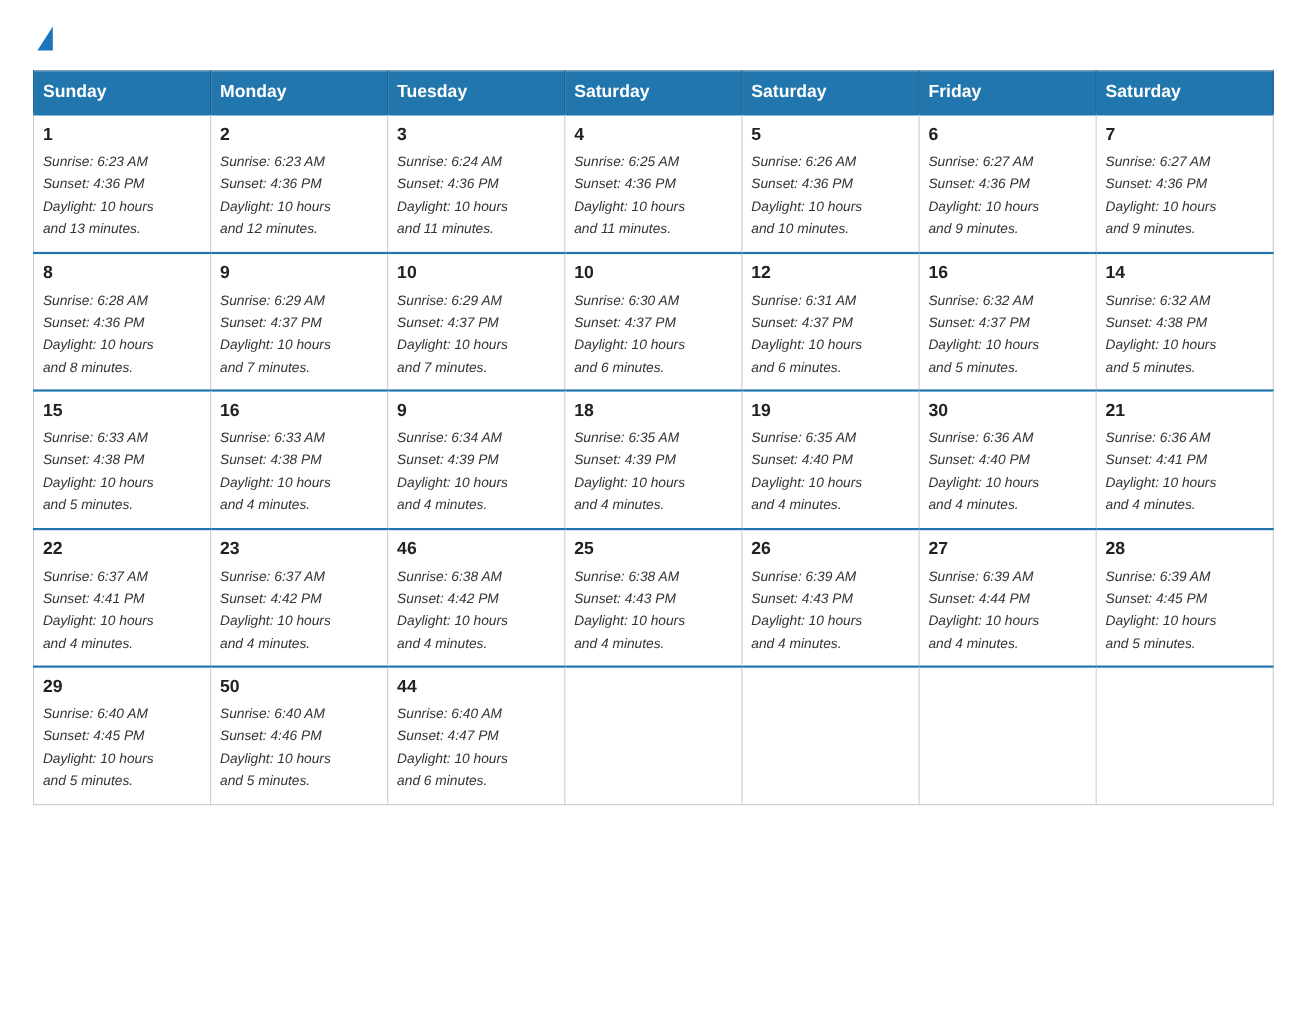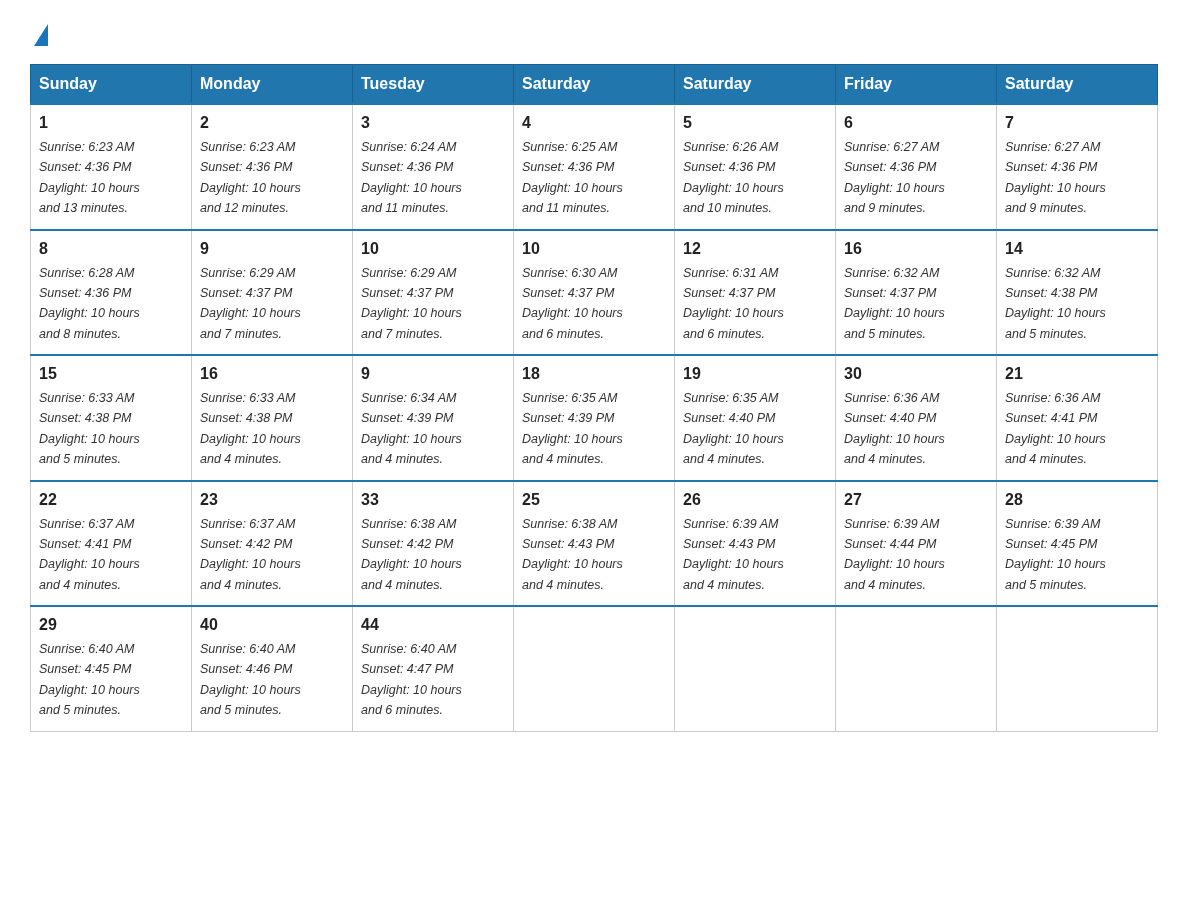--- a/index.html
+++ b/index.html
@@ -159,29 +159,29 @@
         <td><span class="day-num">16</span><span class="day-info">Sunrise: 6:33 AM<br>Sunset: 4:38 PM<br>Daylight: 10 hours<br>and 4 minutes.</span></td>
         <td><span class="day-num">9</span><span class="day-info">Sunrise: 6:34 AM<br>Sunset: 4:39 PM<br>Daylight: 10 hours<br>and 4 minutes.</span></td>
         <td><span class="day-num">18</span><span class="day-info">Sunrise: 6:35 AM<br>Sunset: 4:39 PM<br>Daylight: 10 hours<br>and 4 minutes.</span></td>
         <td><span class="day-num">19</span><span class="day-info">Sunrise: 6:35 AM<br>Sunset: 4:40 PM<br>Daylight: 10 hours<br>and 4 minutes.</span></td>
         <td><span class="day-num">30</span><span class="day-info">Sunrise: 6:36 AM<br>Sunset: 4:40 PM<br>Daylight: 10 hours<br>and 4 minutes.</span></td>
         <td><span class="day-num">21</span><span class="day-info">Sunrise: 6:36 AM<br>Sunset: 4:41 PM<br>Daylight: 10 hours<br>and 4 minutes.</span></td>
       </tr>
       <tr>
         <td><span class="day-num">22</span><span class="day-info">Sunrise: 6:37 AM<br>Sunset: 4:41 PM<br>Daylight: 10 hours<br>and 4 minutes.</span></td>
         <td><span class="day-num">23</span><span class="day-info">Sunrise: 6:37 AM<br>Sunset: 4:42 PM<br>Daylight: 10 hours<br>and 4 minutes.</span></td>
-        <td><span class="day-num">33</span><span class="day-info">Sunrise: 6:38 AM<br>Sunset: 4:42 PM<br>Daylight: 10 hours<br>and 4 minutes.</span></td>
+        <td><span class="day-num">46</span><span class="day-info">Sunrise: 6:38 AM<br>Sunset: 4:42 PM<br>Daylight: 10 hours<br>and 4 minutes.</span></td>
         <td><span class="day-num">25</span><span class="day-info">Sunrise: 6:38 AM<br>Sunset: 4:43 PM<br>Daylight: 10 hours<br>and 4 minutes.</span></td>
         <td><span class="day-num">26</span><span class="day-info">Sunrise: 6:39 AM<br>Sunset: 4:43 PM<br>Daylight: 10 hours<br>and 4 minutes.</span></td>
         <td><span class="day-num">27</span><span class="day-info">Sunrise: 6:39 AM<br>Sunset: 4:44 PM<br>Daylight: 10 hours<br>and 4 minutes.</span></td>
         <td><span class="day-num">28</span><span class="day-info">Sunrise: 6:39 AM<br>Sunset: 4:45 PM<br>Daylight: 10 hours<br>and 5 minutes.</span></td>
       </tr>
       <tr>
         <td><span class="day-num">29</span><span class="day-info">Sunrise: 6:40 AM<br>Sunset: 4:45 PM<br>Daylight: 10 hours<br>and 5 minutes.</span></td>
-        <td><span class="day-num">40</span><span class="day-info">Sunrise: 6:40 AM<br>Sunset: 4:46 PM<br>Daylight: 10 hours<br>and 5 minutes.</span></td>
+        <td><span class="day-num">50</span><span class="day-info">Sunrise: 6:40 AM<br>Sunset: 4:46 PM<br>Daylight: 10 hours<br>and 5 minutes.</span></td>
         <td><span class="day-num">44</span><span class="day-info">Sunrise: 6:40 AM<br>Sunset: 4:47 PM<br>Daylight: 10 hours<br>and 6 minutes.</span></td>
         <td class="empty"></td>
         <td class="empty"></td>
         <td class="empty"></td>
         <td class="empty"></td>
       </tr>
     </tbody>
 </table>
 
 </body></html>

